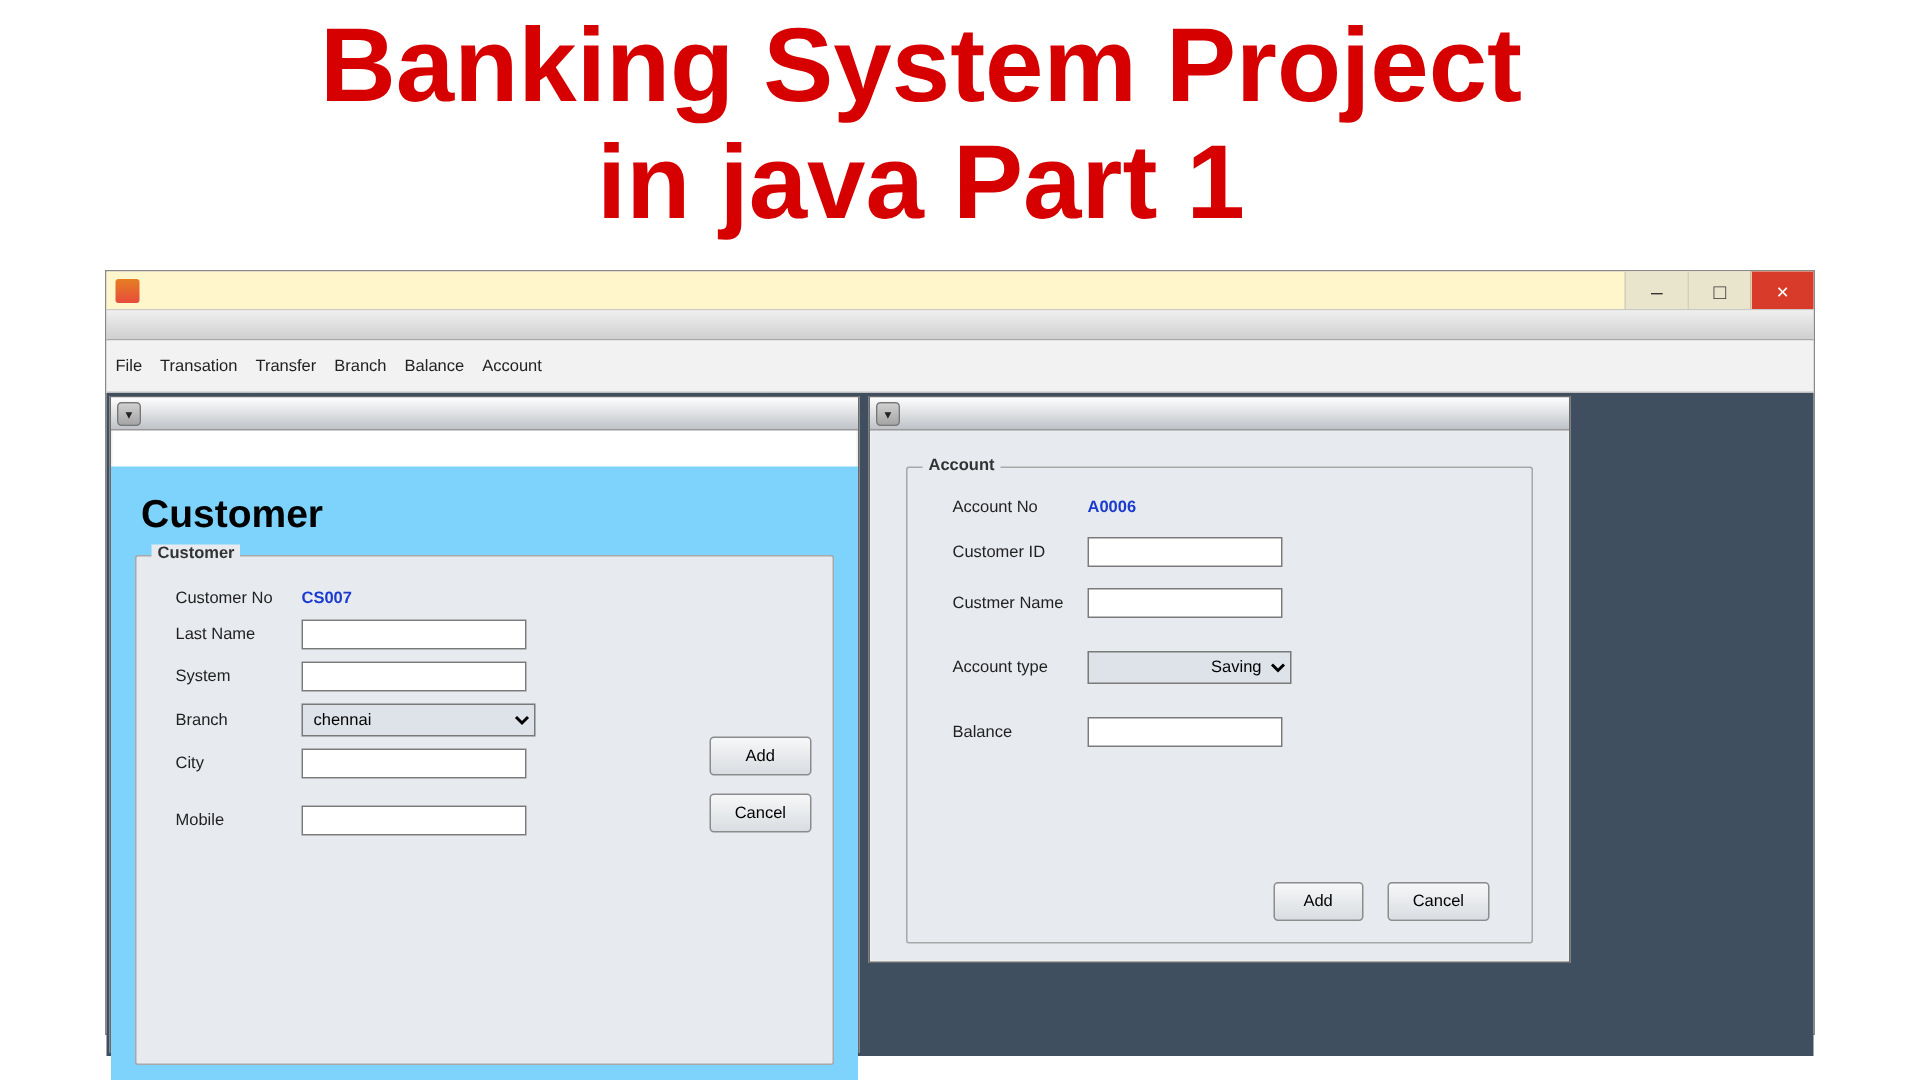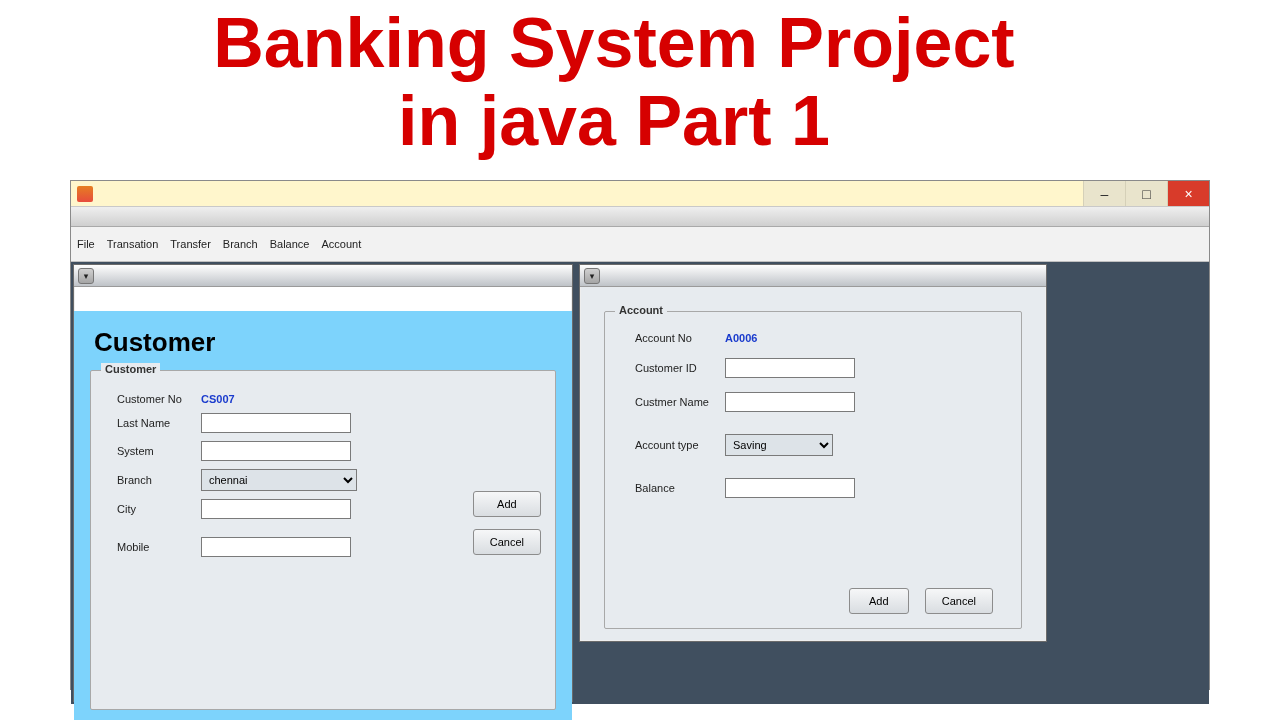--- a/index.html
+++ b/index.html
@@ -168,21 +168,21 @@
     text-align: center;
     cursor: pointer;
   }
 
   
   .frame-account { left: 508px; top: 2px; width: 468px; height: 378px; }
   .frame-account .body { padding: 24px 24px; height:calc(100% - 22px);}
   .frame-account .fieldset { height: 318px; background:#e7ebef;}
   .frame-account .form-row .lbl { width: 110px; padding-left: 20px;}
   .frame-account input.tx { width: 130px; }
-  .frame-account select.sel { width: 108px; }
+  .frame-account select.sel { width: 136px; text-align: right; }
 
   .bottom-buttons {
     position: absolute;
     right: 28px;
     bottom: 14px;
     display: flex;
     gap: 16px;
   }
 </style>
 </head>

